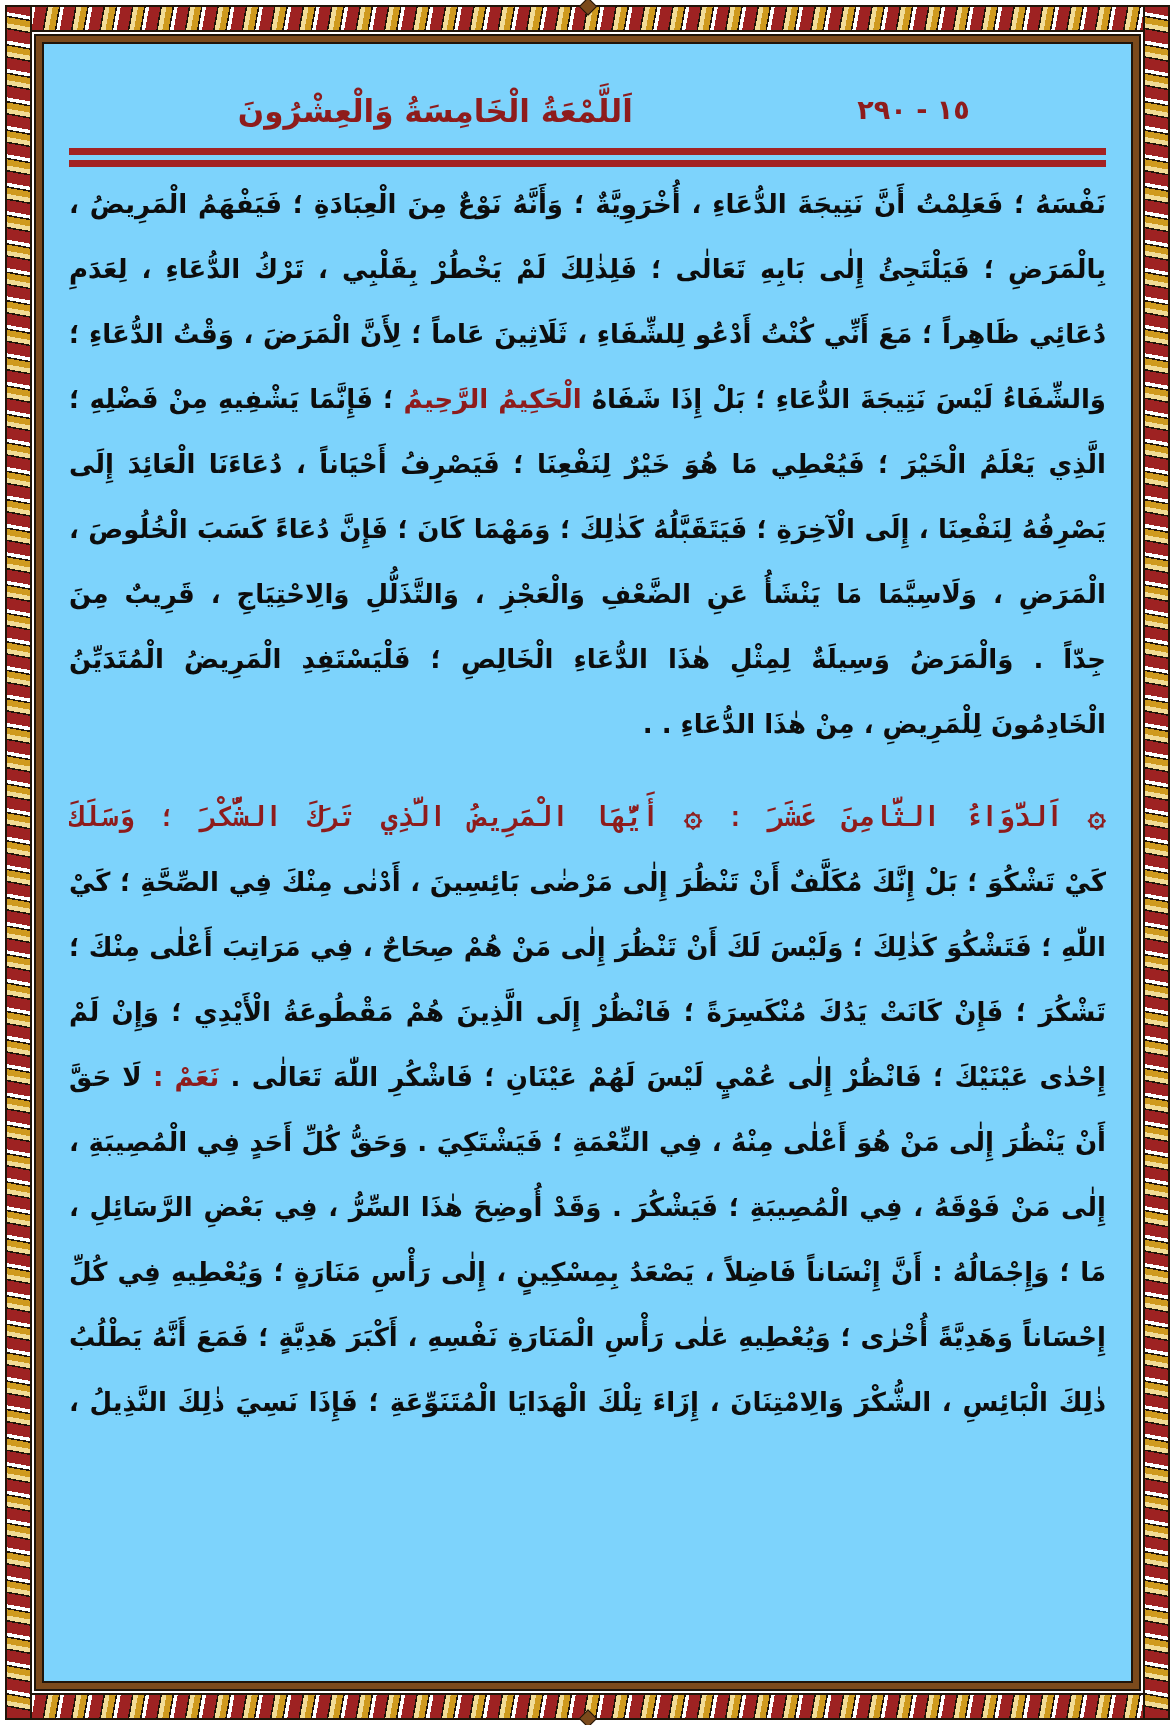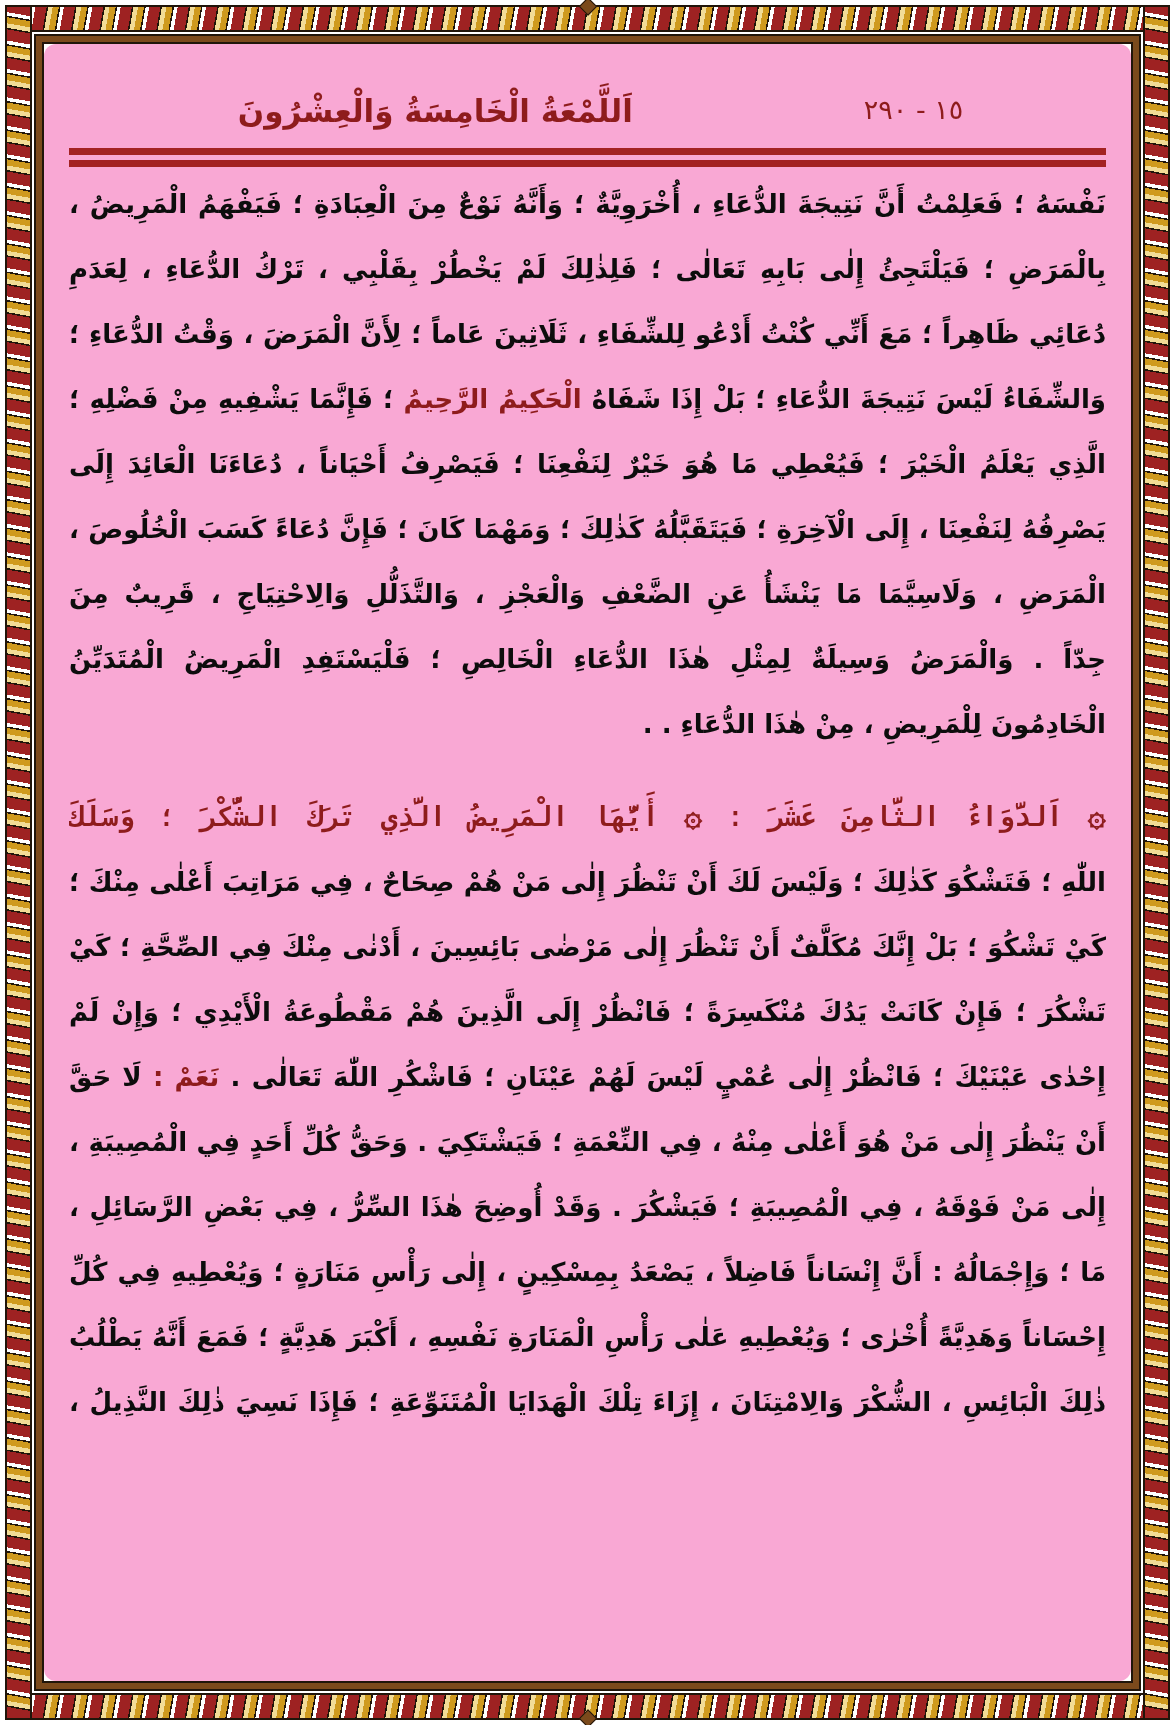--- a/index.html
+++ b/index.html
@@ -28,29 +28,29 @@
   .finial{
     position:absolute;left:50%;width:11px;height:11px;background:#7b4a1c;
     border:1px solid #20150a;transform:translateX(-50%) rotate(45deg);
   }
   .finial-top{top:0px;}
   .finial-bottom{bottom:0px;}
   
   .frame-outer{position:absolute;inset:34px;border:2px solid #20150a;}
   .frame-brown{position:absolute;inset:0;border:6px solid #7b4a1c;}
   .frame-inner{position:absolute;inset:0;border:2px solid #20150a;}
-  .content{position:absolute;inset:0;background:#f9a8d4;border-radius:12px;}
+  .content{position:absolute;inset:0;background:#7dd3fc;}
   
   .page-title{
     position:absolute;top:44px;left:12%;width:48%;text-align:center;
     font-size:31px;font-weight:bold;color:#8e1c1c;line-height:1.5;
   }
   .page-number{
     position:absolute;top:50px;left:70%;width:20%;text-align:center;
-    font-size:27px;font-weight:normal;color:#8e1c1c;direction:ltr;
+    font-size:27px;font-weight:bold;color:#8e1c1c;direction:ltr;
   }
   .rule{
     position:absolute;top:104px;left:25px;right:25px;height:19px;
     border-top:7px solid #a32222;border-bottom:7px solid #a32222;box-sizing:border-box;
   }
   
   .body-text{position:absolute;top:128px;left:25px;right:25px;direction:rtl;}
   .bline{
     height:65px;line-height:65px;font-size:26px;font-weight:bold;color:#0d0d0d;
     text-align:justify;text-align-last:justify;overflow:hidden;
@@ -85,22 +85,22 @@
               <div class="bline justify"><span>نَفْسَهُ ؛ فَعَلِمْتُ أَنَّ نَتِيجَةَ الدُّعَاءِ ، أُخْرَوِيَّةٌ ؛ وَأَنَّهُ نَوْعٌ مِنَ الْعِبَادَةِ ؛ فَيَفْهَمُ الْمَرِيضُ ، عَجْزَهُ ،</span></div>
               <div class="bline justify"><span>بِالْمَرَضِ ؛ فَيَلْتَجِئُ إِلٰى بَابِهِ تَعَالٰى ؛ فَلِذٰلِكَ لَمْ يَخْطُرْ بِقَلْبِي ، تَرْكُ الدُّعَاءِ ، لِعَدَمِ قَبُولِ</span></div>
               <div class="bline justify"><span>دُعَائِي ظَاهِراً ؛ مَعَ أَنِّي كُنْتُ أَدْعُو لِلشِّفَاءِ ، ثَلَاثِينَ عَاماً ؛ لِأَنَّ الْمَرَضَ ، وَقْتُ الدُّعَاءِ ؛</span></div>
               <div class="bline justify"><span>وَالشِّفَاءُ لَيْسَ نَتِيجَةَ الدُّعَاءِ ؛ بَلْ إِذَا شَفَاهُ </span><span class="red">الْحَكِيمُ الرَّحِيمُ</span><span> ؛ فَإِنَّمَا يَشْفِيهِ مِنْ فَضْلِهِ ؛ وَأَيْضاً</span></div>
               <div class="bline justify"><span>الَّذِي يَعْلَمُ الْخَيْرَ ؛ فَيُعْطِي مَا هُوَ خَيْرٌ لِنَفْعِنَا ؛ فَيَصْرِفُ أَحْيَاناً ، دُعَاءَنَا الْعَائِدَ إِلَى الدُّنْيَا ؛</span></div>
               <div class="bline justify"><span>يَصْرِفُهُ لِنَفْعِنَا ، إِلَى الْآخِرَةِ ؛ فَيَتَقَبَّلُهُ كَذٰلِكَ ؛ وَمَهْمَا كَانَ ؛ فَإِنَّ دُعَاءً كَسَبَ الْخُلُوصَ ، بِسِرِّ</span></div>
               <div class="bline justify"><span>الْمَرَضِ ، وَلَاسِيَّمَا مَا يَنْشَأُ عَنِ الضَّعْفِ وَالْعَجْزِ ، وَالتَّذَلُّلِ وَالِاحْتِيَاجِ ، قَرِيبٌ مِنَ الْقَبُولِ</span></div>
               <div class="bline justify"><span>جِدّاً . وَالْمَرَضُ وَسِيلَةٌ لِمِثْلِ هٰذَا الدُّعَاءِ الْخَالِصِ ؛ فَلْيَسْتَفِدِ الْمَرِيضُ الْمُتَدَيِّنُ وَالْمُؤْمِنُونَ</span></div>
               <div class="bline end"><span>الْخَادِمُونَ لِلْمَرِيضِ ، مِنْ هٰذَا الدُّعَاءِ . .</span></div>
               <div class="bline heading"><span class="orn">۞</span><span> اَلدَّوَاءُ الثَّامِنَ عَشَرَ : </span><span class="orn">۞</span><span> أَيُّهَا الْمَرِيضُ الَّذِي تَرَكَ الشُّكْرَ ؛ وَسَلَكَ الشَّكْوٰى !</span></div>
+              <div class="bline justify"><span>كَيْ تَشْكُوَ ؛ بَلْ إِنَّكَ مُكَلَّفٌ أَنْ تَنْظُرَ إِلٰى مَرْضٰى بَائِسِينَ ، أَدْنٰى مِنْكَ فِي الصِّحَّةِ ؛ كَيْ</span></div>
               <div class="bline justify"><span>اللّٰهِ ؛ فَتَشْكُوَ كَذٰلِكَ ؛ وَلَيْسَ لَكَ أَنْ تَنْظُرَ إِلٰى مَنْ هُمْ صِحَاحٌ ، فِي مَرَاتِبَ أَعْلٰى مِنْكَ ؛</span></div>
-              <div class="bline justify"><span>كَيْ تَشْكُوَ ؛ بَلْ إِنَّكَ مُكَلَّفٌ أَنْ تَنْظُرَ إِلٰى مَرْضٰى بَائِسِينَ ، أَدْنٰى مِنْكَ فِي الصِّحَّةِ ؛ كَيْ</span></div>
               <div class="bline justify"><span>تَشْكُرَ ؛ فَإِنْ كَانَتْ يَدُكَ مُنْكَسِرَةً ؛ فَانْظُرْ إِلَى الَّذِينَ هُمْ مَقْطُوعَةُ الْأَيْدِي ؛ وَإِنْ لَمْ تَكُنْ</span></div>
               <div class="bline justify"><span>إِحْدٰى عَيْنَيْكَ ؛ فَانْظُرْ إِلٰى عُمْيٍ لَيْسَ لَهُمْ عَيْنَانِ ؛ فَاشْكُرِ اللّٰهَ تَعَالٰى . </span><span class="red">نَعَمْ :</span><span> لَا حَقَّ لِأَحَدٍ ،</span></div>
               <div class="bline justify"><span>أَنْ يَنْظُرَ إِلٰى مَنْ هُوَ أَعْلٰى مِنْهُ ، فِي النِّعْمَةِ ؛ فَيَشْتَكِيَ . وَحَقُّ كُلِّ أَحَدٍ فِي الْمُصِيبَةِ ، أَنْ يَنْظُرَ</span></div>
               <div class="bline justify"><span>إِلٰى مَنْ فَوْقَهُ ، فِي الْمُصِيبَةِ ؛ فَيَشْكُرَ . وَقَدْ أُوضِحَ هٰذَا السِّرُّ ، فِي بَعْضِ الرَّسَائِلِ ، بِتَمْثِيلٍ</span></div>
               <div class="bline justify"><span>مَا ؛ وَإِجْمَالُهُ : أَنَّ إِنْسَاناً فَاضِلاً ، يَصْعَدُ بِمِسْكِينٍ ، إِلٰى رَأْسِ مَنَارَةٍ ؛ وَيُعْطِيهِ فِي كُلِّ مِرْقَاةٍ ،</span></div>
               <div class="bline justify"><span>إِحْسَاناً وَهَدِيَّةً أُخْرٰى ؛ وَيُعْطِيهِ عَلٰى رَأْسِ الْمَنَارَةِ نَفْسِهِ ، أَكْبَرَ هَدِيَّةٍ ؛ فَمَعَ أَنَّهُ يَطْلُبُ مِنْ</span></div>
               <div class="bline justify"><span>ذٰلِكَ الْبَائِسِ ، الشُّكْرَ وَالِامْتِنَانَ ، إِزَاءَ تِلْكَ الْهَدَايَا الْمُتَنَوِّعَةِ ؛ فَإِذَا نَسِيَ ذٰلِكَ النَّذِيلُ ، جَمِيعَ</span></div>
             </div>
 
         </div>

